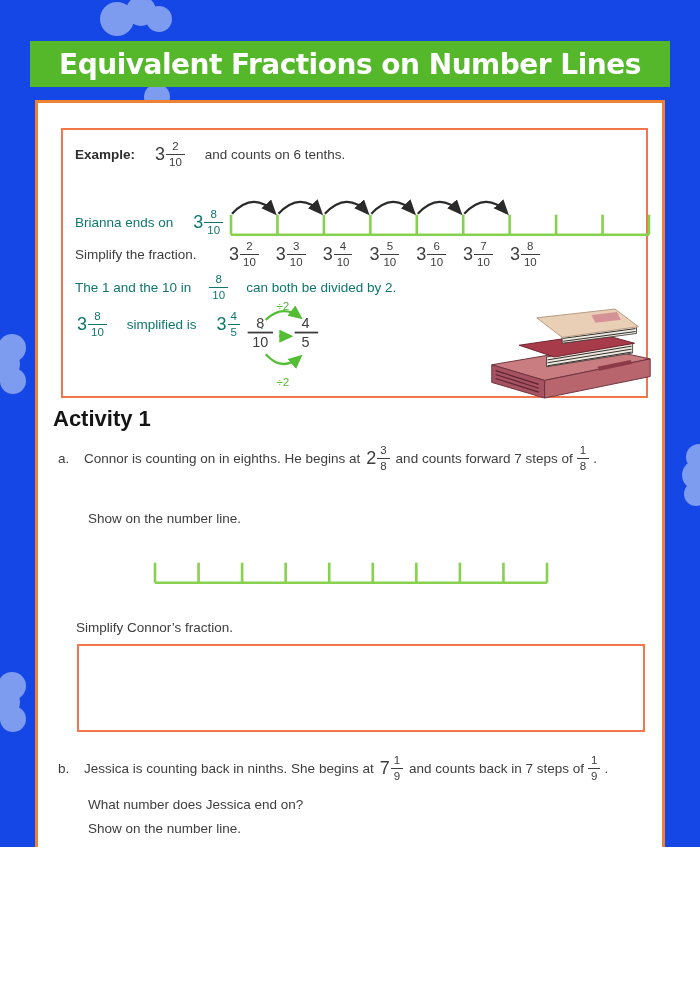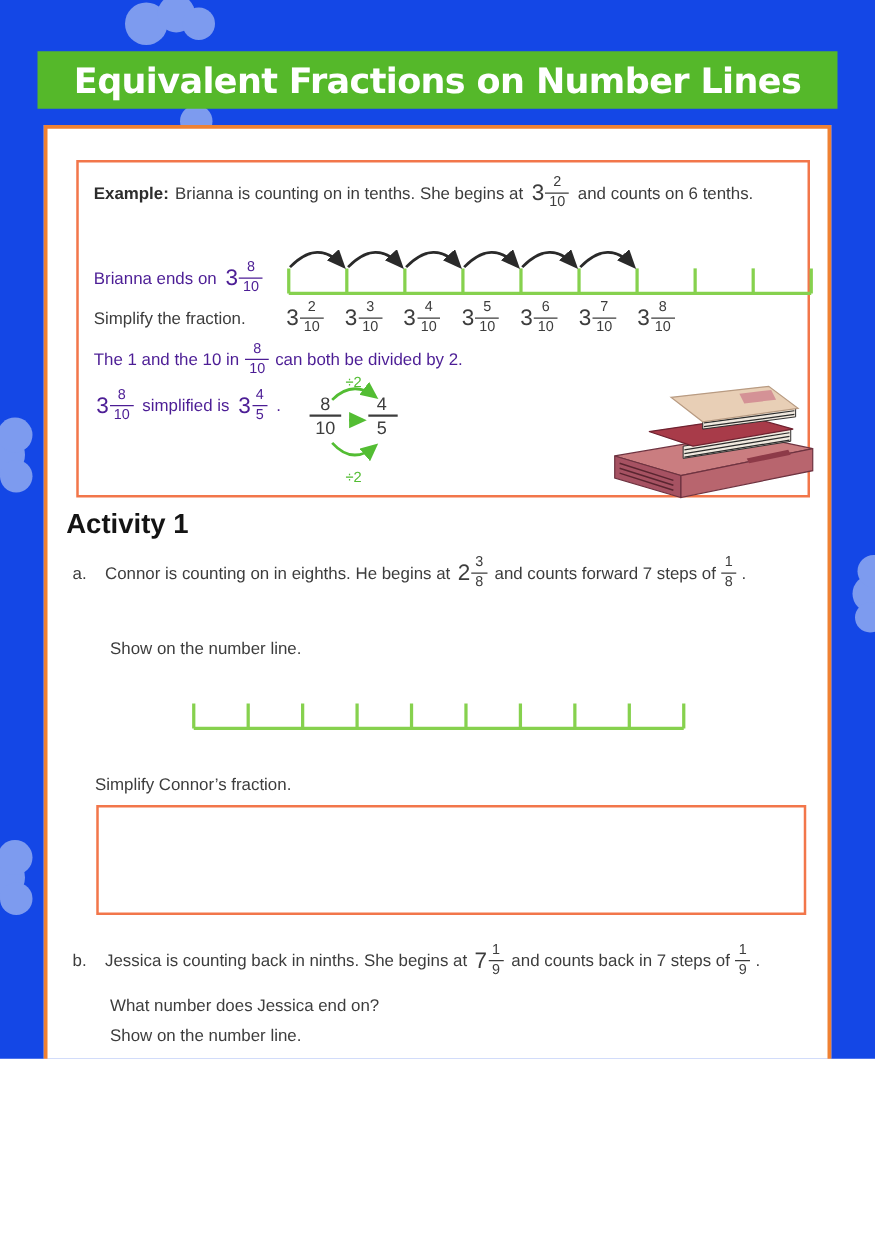--- a/index.html
+++ b/index.html
@@ -22,22 +22,22 @@
     color:#ffffff; white-space:nowrap; letter-spacing:-0.5px;
   }
 
   
   .page {
     position:absolute; left:35px; top:100px; width:624px; height:829px;
     background:#ffffff; border:3px solid #ef8133; z-index:1;
     color:#3d3d3d; font-size:13.5px;
   }
   .abs { position:absolute; }
-  .row { position:absolute; display:flex; align-items:center; gap:5px; white-space:nowrap; }
-  .red { color:#4c1d95; }
+  .row { position:absolute; display:flex; align-items:center; gap:18px; white-space:nowrap; }
+  .red { color:#0f766e; }
   b.xlabel { font-weight:bold; color:#2d2d2d; }
 
   
   .mixed { display:inline-flex; align-items:center; margin:0 2px; }
   .mixed .whole { font-size:18px; line-height:1; margin-right:1px; }
   .frac { display:inline-flex; flex-direction:column; align-items:center; line-height:1.05; font-size:11.5px; }
   .frac .num { padding:0 3px; }
   .frac .den { border-top:1.4px solid currentColor; margin-top:1px; padding:1px 3px 0 3px; }
 
   
@@ -96,21 +96,20 @@
   <div class="banner">
     <span>Equivalent Fractions on Number Lines</span>
   </div>
 
   <div class="page">
 
     <div class="example-box">
 
       <div class="row" style="left:12px;top:8px;height:32px;">
         <b class="xlabel">Example:</b>
-        <span>Brianna is counting on in tenths. She begins at</span>
         <span class="mixed">
           <span class="whole">3</span>
           <span class="frac">
               <span class="num">2</span>
               <span class="den">10</span>
             </span>
         </span>
         <span>and counts on 6 tenths.</span>
       </div>
 

